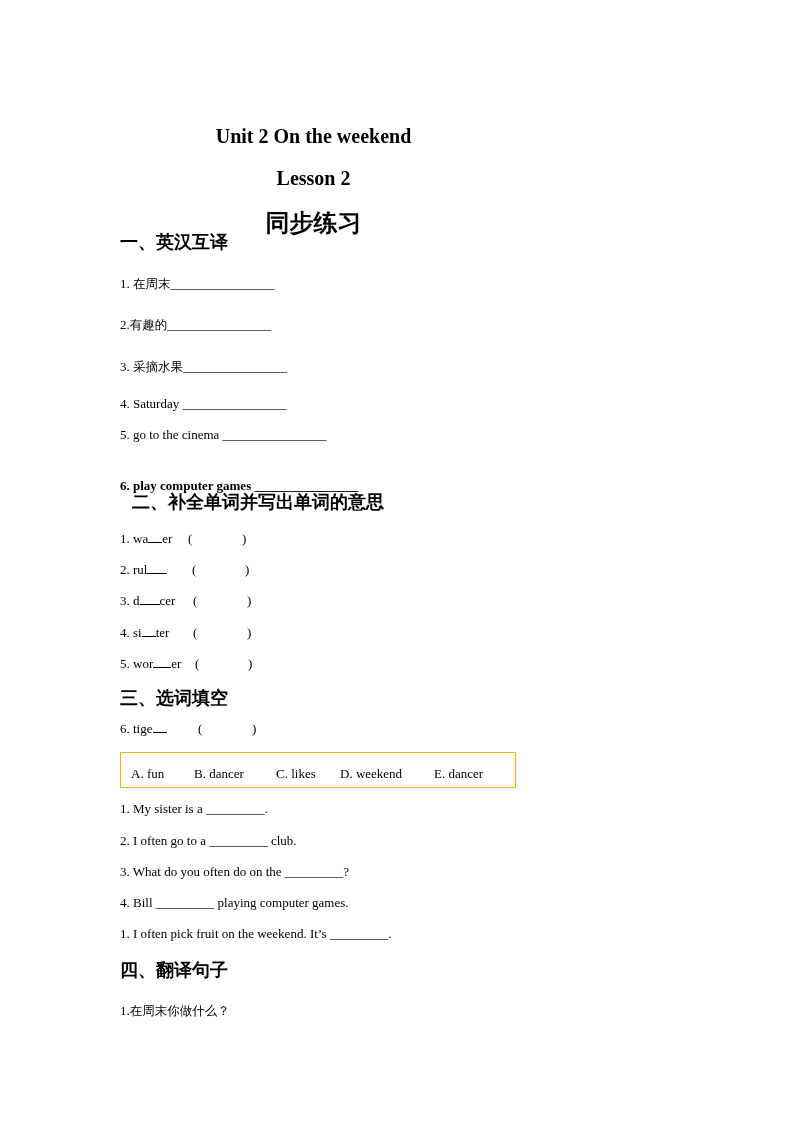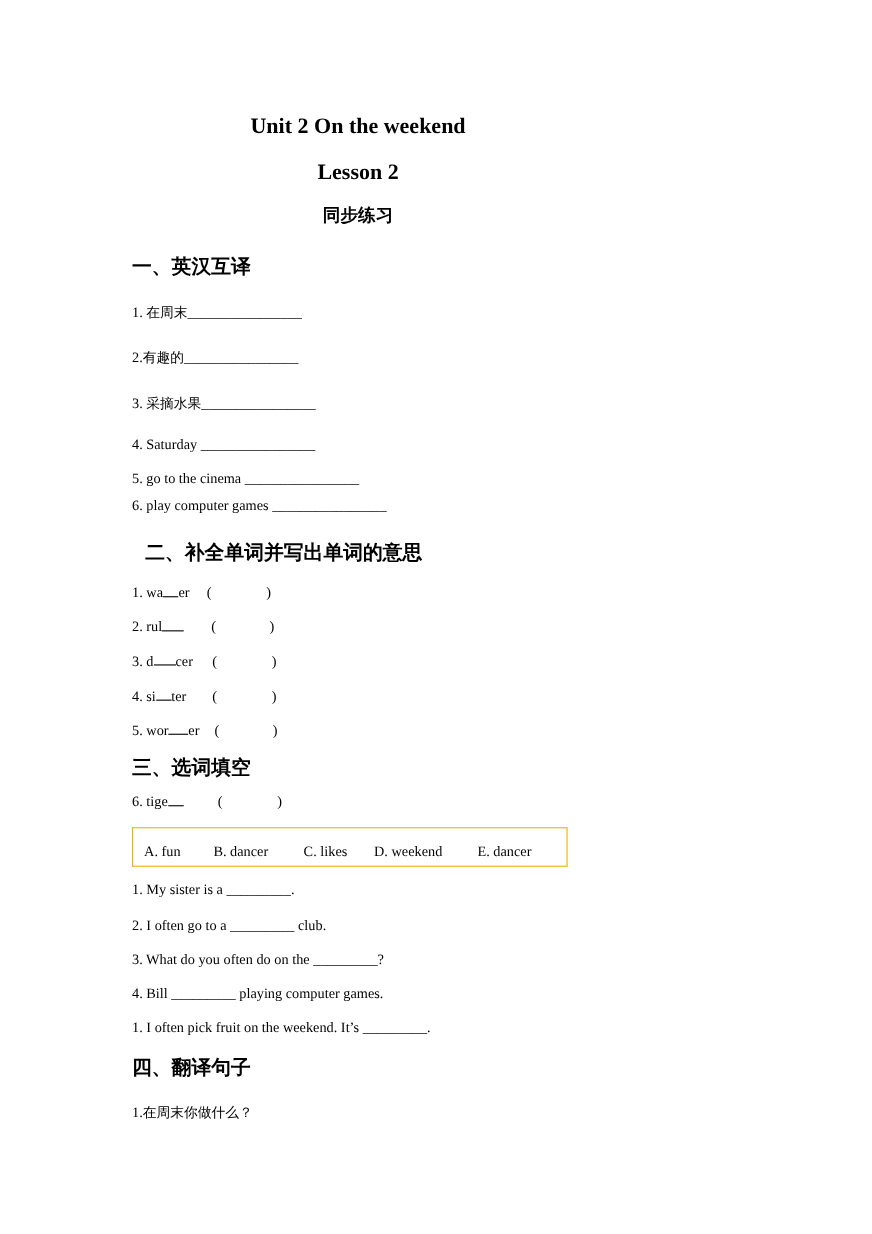--- a/index.html
+++ b/index.html
@@ -1,21 +1,21 @@
 <!DOCTYPE html>
 <html><head>
 <meta charset="utf-8">
 <style>
   html, body { margin: 0; padding: 0; background: #ffffff; }
   body { width: 793px; height: 1122px; position: relative; overflow: hidden; color: #000; }
   .abs { position: absolute; white-space: nowrap; }
-  .title { left: 12px; width: 627px; text-align: center; font-family: "Liberation Serif", serif; font-weight: bold; }
+  .title { left: 0; width: 627px; text-align: center; font-family: "Liberation Serif", serif; font-weight: bold; margin-top: 21px; }
   .t1 { top: 104px; font-size: 20px; }
   .t2 { top: 146px; font-size: 20px; }
-  .t3 { top: 186px; font-size: 16px; font-family: "DejaVu Sans", sans-serif; }
+  .t3 { top: 186px; font-size: 24px; font-family: "DejaVu Sans", sans-serif; }
   .section { left: 120px; font-family: "DejaVu Sans", sans-serif; font-weight: bold; font-size: 18px; }
   .item { left: 120px; font-family: "Liberation Serif", serif; font-size: 13px; }
   .cn { font-family: "DejaVu Sans", sans-serif; font-size: 12.5px; }
   .blank { display: inline-block; border-bottom: 1px solid #000; height: 11px; vertical-align: baseline; }
   .paren { position: absolute; }
   .wordbox { position: absolute; left: 120px; top: 752px; width: 396px; height: 36px; border: 1px solid #eab308; box-sizing: border-box; font-family: "Liberation Serif", serif; font-size: 13px; }
   .wordbox span { position: absolute; top: 13px; }
 </style>
 </head>
 <body>
@@ -34,21 +34,21 @@
 </div>
 <div class="abs item" style="top:359px;">
   <span>3. </span><span class="cn">采摘水果</span><span>________________</span>
 </div>
 <div class="abs item" style="top:396px;">
   <span>4. </span><span>Saturday </span><span>________________</span>
 </div>
 <div class="abs item" style="top:427px;">
   <span>5. </span><span>go to the cinema </span><span>________________</span>
 </div>
-<div class="abs item" style="top:452px;">
+<div class="abs item" style="top:478px;font-weight:bold;">
   <span>6. </span><span>play computer games </span><span>________________</span>
 </div>
 
 <div class="abs section" style="top:490px;margin-left:12px;">二、补全单词并写出单词的意思</div>
 
 <div class="abs item" style="top:531px;">
   <span>1. </span><span>wa</span><span class="blank" style="width:14px;"></span><span>er</span>
   <span class="paren" style="left:68px;">(</span>
   <span class="paren" style="left:122px;">)</span>
 </div>

